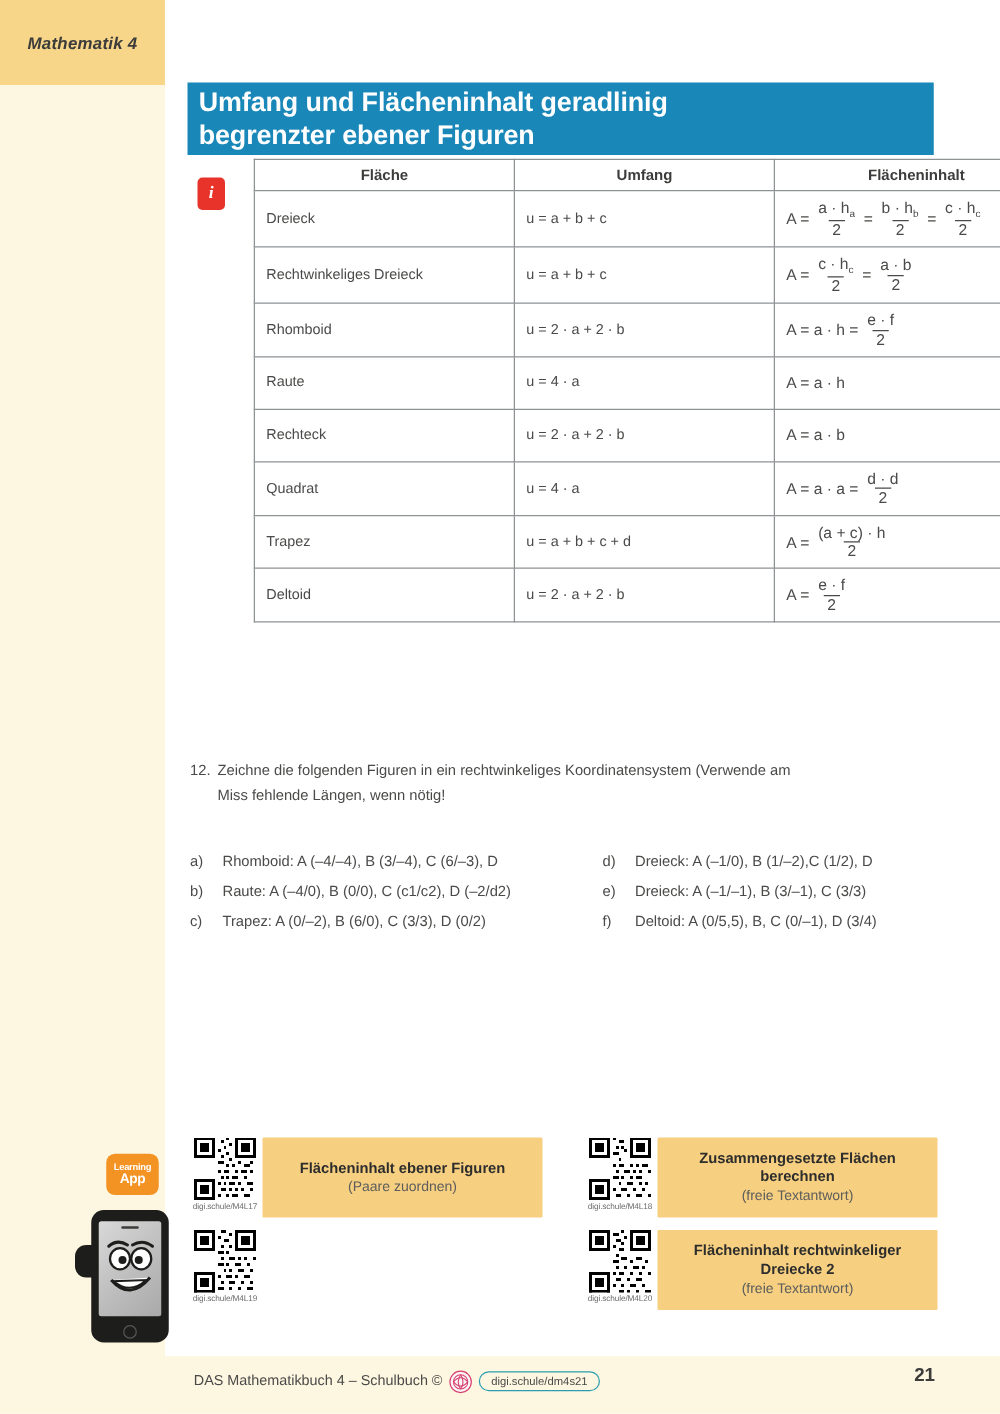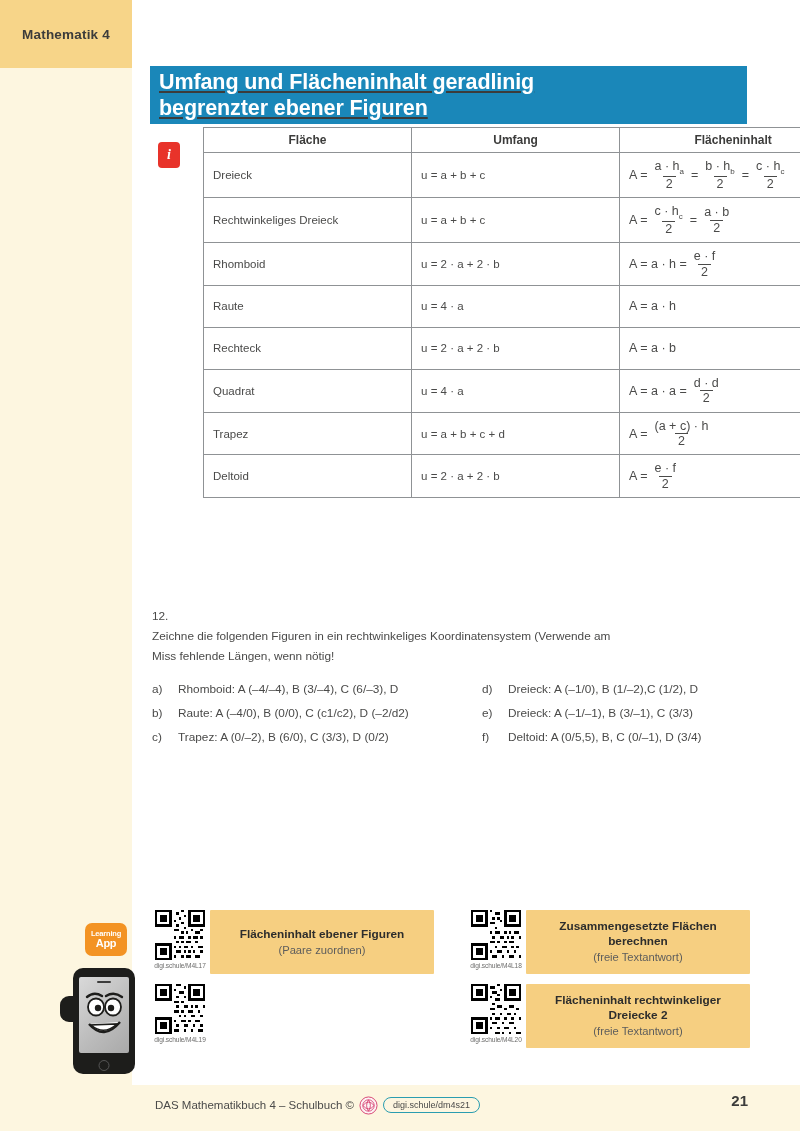--- a/index.html
+++ b/index.html
@@ -16,31 +16,31 @@
     background:#ffffff;
   }
   
   .sidebar{
     position:absolute;left:0;top:0;width:132px;height:1131px;
     background:#fdf6e0;
   }
   .subject-tab{
     position:absolute;left:0;top:0;width:132px;height:68px;
     background:#f7d589;
-    display:flex;align-items:center;justify-content:center;
+    display:flex;align-items:center;justify-content:center;font-style:italic;
   }
   .subject-tab span{
     font-size:13.5px;font-weight:bold;color:#3c3c3b;letter-spacing:.2px;
   }
   
   .title-banner{
     position:absolute;left:150px;top:66px;width:597px;height:58px;
     background:#1a87b9;
     display:flex;flex-direction:column;justify-content:center;
-    padding-left:9px;box-sizing:border-box;text-decoration:underline;
+    padding-left:9px;box-sizing:border-box;
   }
   .title-banner .line{
     color:#ffffff;font-size:21.5px;font-weight:bold;line-height:26px;
     letter-spacing:-.1px;
   }
   
   .info-icon{
     position:absolute;left:158px;top:142px;width:22px;height:26px;
     background:#e8332a;border-radius:4px;
     display:flex;align-items:center;justify-content:center;
@@ -72,21 +72,21 @@
   .eq{display:inline-flex;align-items:center;gap:4px;font-size:12.5px;white-space:nowrap;}
   .frac{display:inline-flex;flex-direction:column;align-items:center;vertical-align:middle;}
   .frac .num{padding:0 3px;line-height:1.15;}
   .frac .den{padding:0 3px;line-height:1.15;border-top:1px solid #4a4a49;}
   .sub{font-size:8px;vertical-align:sub;}
   
   .exercise{
     position:absolute;left:152px;top:606px;width:600px;font-size:11.8px;
     color:#4a4a49;line-height:20px;
   }
-  .ex-head{display:flex;flex-direction:column;}
+  .ex-head{display:flex;}
   .ex-num{width:22px;flex:none;}
   .ex-body{flex:1;}
   .sub-items{
     position:absolute;left:152px;top:677px;width:610px;font-size:11.8px;
     color:#4a4a49;
   }
   .sub-row{display:flex;line-height:24px;}
   .sub-col{display:flex;}
   .sub-col.left{width:330px;}
   .sub-col.right{width:280px;}

